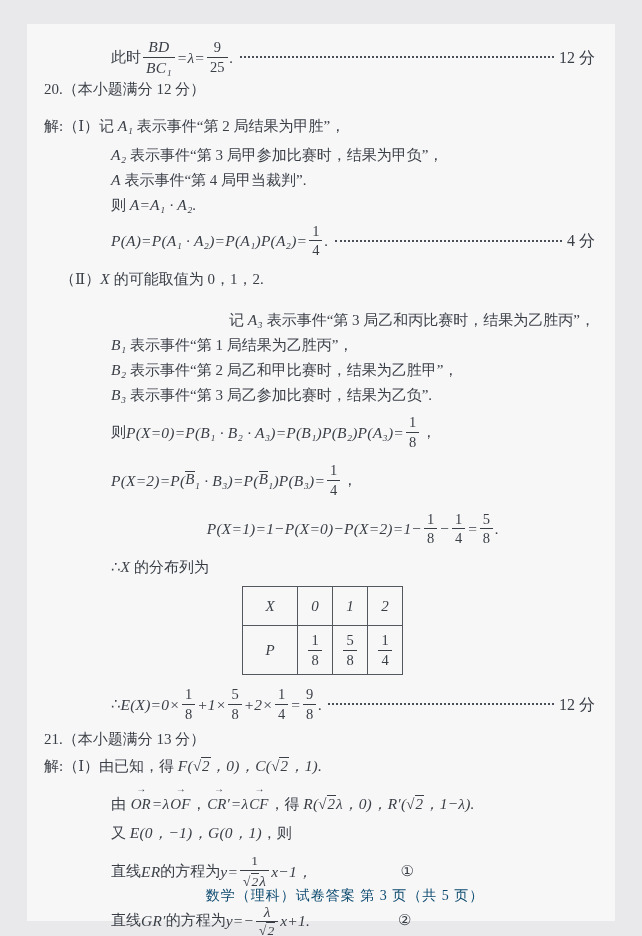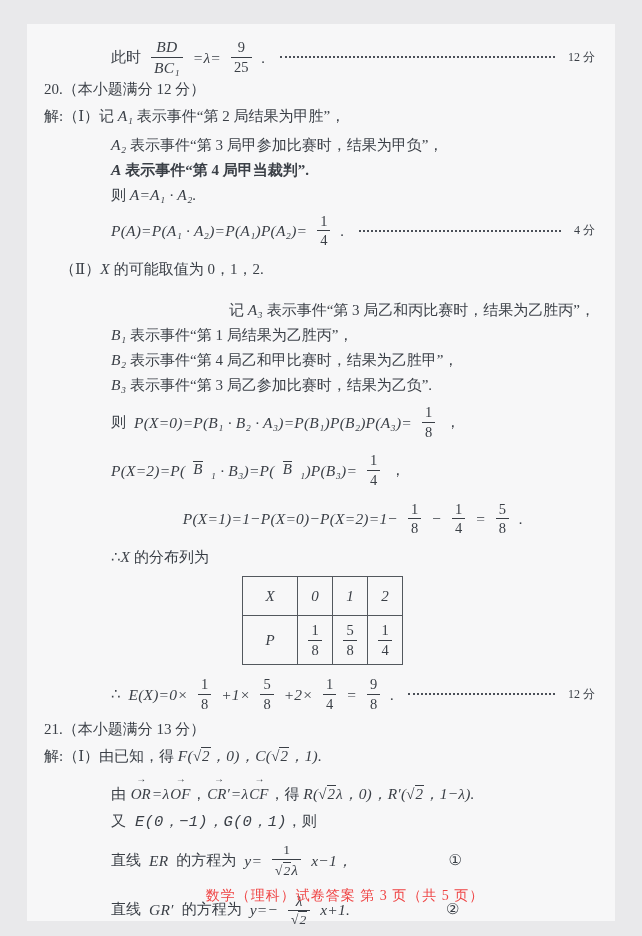--- a/index.html
+++ b/index.html
@@ -10,21 +10,21 @@
     color:#3a3f46;
   }
   .page{
     position:absolute;left:27px;top:24px;width:588px;height:897px;
     background:#f7f7f8;box-sizing:border-box;
     padding:12px 20px 0 17px;
   }
   .content{width:551px;position:relative;}
   
   .ln{position:relative;font-size:15px;line-height:21px;white-space:nowrap;}
-  .flex{display:flex;align-items:center;gap:8px;}
+  .flex{display:flex;align-items:center;}
   .flex > *{flex-shrink:0;}
   .ind1{margin-left:30px;}
   .ind2{margin-left:67px;}
   .cn{font-style:normal;}
   .fm{font-style:italic;font-size:15.5px;letter-spacing:.2px;}
   .sym{font-style:normal;}
   
   .fr{display:inline-block;vertical-align:middle;text-align:center;margin:0 2px;font-size:14.5px;line-height:1.15;}
   .fr .n{display:block;padding:0 3px 1px;border-bottom:1px solid #3a3f46;}
   .fr .d{display:block;padding:1px 3px 0;}
@@ -33,37 +33,37 @@
   .sq{display:inline-block;white-space:nowrap;}
   .sq .rad{font-style:normal;}
   .sq .arg{border-top:1px solid #3a3f46;font-style:italic;padding:0 1px;}
   
   .ovl{font-style:italic;display:inline-block;border-top:1px solid #3a3f46;line-height:1.05;margin-top:-2px;}
   
   .vec{display:inline-block;position:relative;font-style:italic;margin:0 1px;}
   .vec .ar{position:absolute;top:-10px;left:50%;transform:translateX(-50%);font-size:10px;font-style:normal;letter-spacing:-1px;line-height:1;}
   
   .dots{flex:1 1 auto;align-self:center;height:0;border-bottom:2px dotted #4b5058;margin:0 5px 0 6px;min-width:20px;}
-  .score{font-size:12px;}
+  .score{font-size:16px;}
   
   .circ{font-style:normal;font-size:15px;margin-left:88px;}
   
   table.dist{border-collapse:collapse;margin-left:198px;}
   table.dist td{
     border:1px solid #53585e;text-align:center;vertical-align:middle;
     font-size:15px;color:#3a3f46;background:transparent;
   }
   table.dist tr.r1 td{height:36px;}
   table.dist tr.r2 td{height:46px;}
   table.dist td.lbl{width:52px;font-style:italic;}
   table.dist td.val{width:32px;}
   table.dist .fr{margin:0;}
   .footer{
     position:absolute;left:0;right:0;bottom:16px;text-align:center;
-    font-size:14px;color:#ef4444;letter-spacing:1px;padding-left:48px;
+    font-size:14px;color:#0c4a6e;letter-spacing:1px;padding-left:48px;
   }
 </style>
 </head>
 <body>
 
 <div class="page">
   <div class="content">
 
     <div class="ln ind2 flex" style="margin-top:2px;">
       <span class="cn">此时</span>
@@ -77,27 +77,27 @@
           <span class="d">25</span>
         </span>
       <span class="fm">.</span>
       <span class="dots"></span>
       <span class="score">12 分</span>
     </div>
 
     <div class="ln" style="margin-top:2px;">
       <span class="cn">20.（本小题满分 12 分）</span>
     </div>
-    <div class="ln" style="margin-top:5px;">
+    <div class="ln" style="margin-top:15px;">
       <span class="cn">解:（Ⅰ）记 </span><span class="fm">A₁</span><span class="cn"> 表示事件“第 2 局结果为甲胜”，</span>
     </div>
     <div class="ln ind2" style="margin-top:7px;">
       <span class="fm">A₂</span><span class="cn"> 表示事件“第 3 局甲参加比赛时，结果为甲负”，</span>
     </div>
-    <div class="ln ind2" style="margin-top:3px;font-weight:bold;">
+    <div class="ln ind2" style="margin-top:3px;">
       <span class="fm">A</span><span class="cn"> 表示事件“第 4 局甲当裁判”.</span>
     </div>
     <div class="ln ind2" style="margin-top:3px;">
       <span class="cn">则 </span><span class="fm">A=A₁ · A₂.</span>
     </div>
     <div class="ln ind2 flex" style="margin-top:7px;">
       <span class="fm">P(A)=P(A₁ · A₂)=P(A₁)P(A₂)=</span>
       <span class="fr">
           <span class="n">1</span>
           <span class="d">4</span>
@@ -109,21 +109,21 @@
     <div class="ln ind1" style="margin-top:9px;margin-left:16px;">
       <span class="cn">（Ⅱ）</span><span class="fm">X</span><span class="cn"> 的可能取值为 0，1，2.</span>
     </div>
     <div class="ln ind2" style="margin-top:19px;text-align:right;">
       <span class="cn">记 </span><span class="fm">A₃</span><span class="cn"> 表示事件“第 3 局乙和丙比赛时，结果为乙胜丙”，</span>
     </div>
     <div class="ln ind2" style="margin-top:3px;">
       <span class="fm">B₁</span><span class="cn"> 表示事件“第 1 局结果为乙胜丙”，</span>
     </div>
     <div class="ln ind2" style="margin-top:3px;">
-      <span class="fm">B₂</span><span class="cn"> 表示事件“第 4 局乙和甲比赛时，结果为乙胜甲”，</span>
+      <span class="fm">B₂</span><span class="cn"> 表示事件“第 2 局乙和甲比赛时，结果为乙胜甲”，</span>
     </div>
     <div class="ln ind2" style="margin-top:3px;">
       <span class="fm">B₃</span><span class="cn"> 表示事件“第 3 局乙参加比赛时，结果为乙负”.</span>
     </div>
     <div class="ln ind2 flex" style="margin-top:8px;">
       <span class="cn">则 </span>
       <span class="fm">P(X=0)=P(B₁ · B₂ · A₃)=P(B₁)P(B₂)P(A₃)=</span>
       <span class="fr">
           <span class="n">1</span>
           <span class="d">8</span>
@@ -210,21 +210,21 @@
 
     <div class="ln" style="margin-top:7px;">
       <span class="cn">21.（本小题满分 13 分）</span>
     </div>
     <div class="ln" style="margin-top:5px;">
       <span class="cn">解:（Ⅰ）由已知，得 </span><span class="fm">F(</span><span class="sq"><span class="rad">√</span><span class="arg">2</span></span><span class="fm">，0)，C(</span><span class="sq"><span class="rad">√</span><span class="arg">2</span></span><span class="fm">，1).</span>
     </div>
     <div class="ln ind2" style="margin-top:16px;">
       <span class="cn">由 </span><span class="vec"><span class="ar">→</span><span>OR</span></span><span class="fm">=λ</span><span class="vec"><span class="ar">→</span><span>OF</span></span><span class="cn">，</span><span class="vec"><span class="ar">→</span><span>CR′</span></span><span class="fm">=λ</span><span class="vec"><span class="ar">→</span><span>CF</span></span><span class="cn">，得 </span><span class="fm">R(</span><span class="sq"><span class="rad">√</span><span class="arg">2</span></span><span class="fm">λ，0)，R′(</span><span class="sq"><span class="rad">√</span><span class="arg">2</span></span><span class="fm">，1−λ).</span>
     </div>
-    <div class="ln ind2" style="margin-top:7px;font-family:Liberation Mono, monospace;">
+    <div class="ln ind2" style="margin-top:7px;">
       <span class="cn">又 </span><span class="fm">E(0，−1)，G(0，1)</span><span class="cn">，则</span>
     </div>
     <div class="ln ind2 flex" style="margin-top:9px;">
       <span class="cn">直线 </span>
       <span class="fm">ER</span>
       <span class="cn"> 的方程为 </span>
       <span class="fm">y=</span>
       <span class="fr mid">
           <span class="n">1</span>
           <span class="d"><span class="sq"><span class="rad">√</span><span class="arg">2</span></span><span class="fm">λ</span></span>

